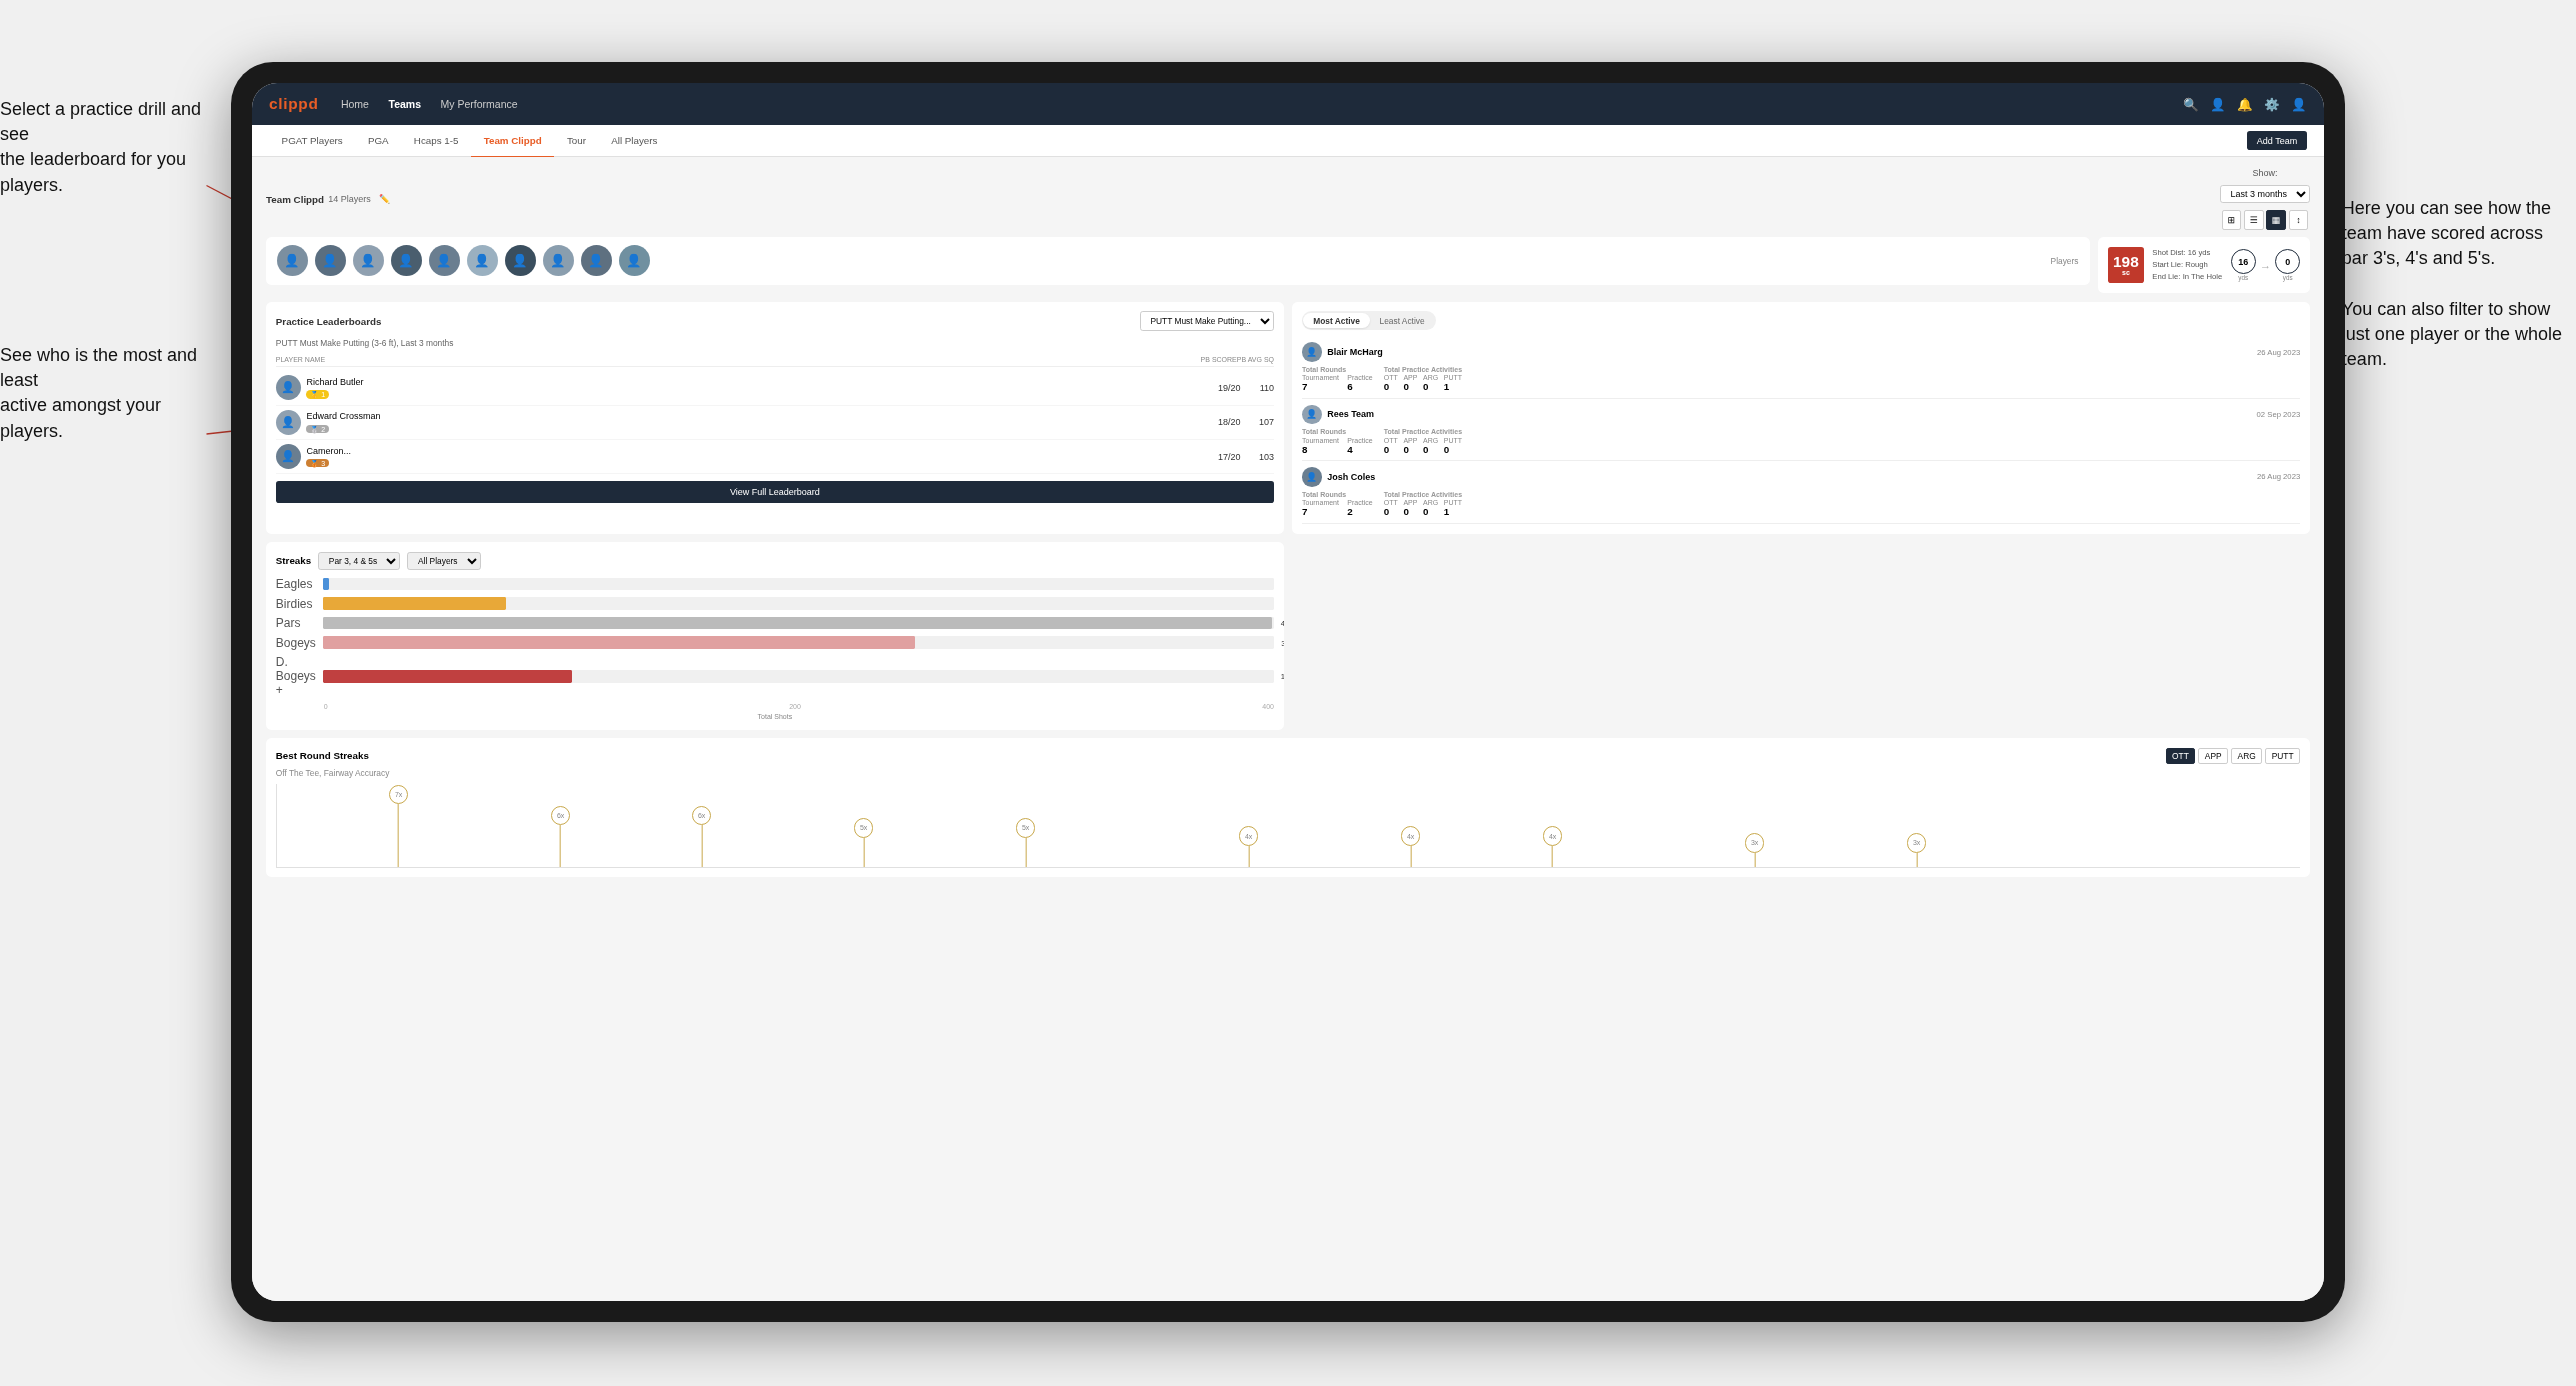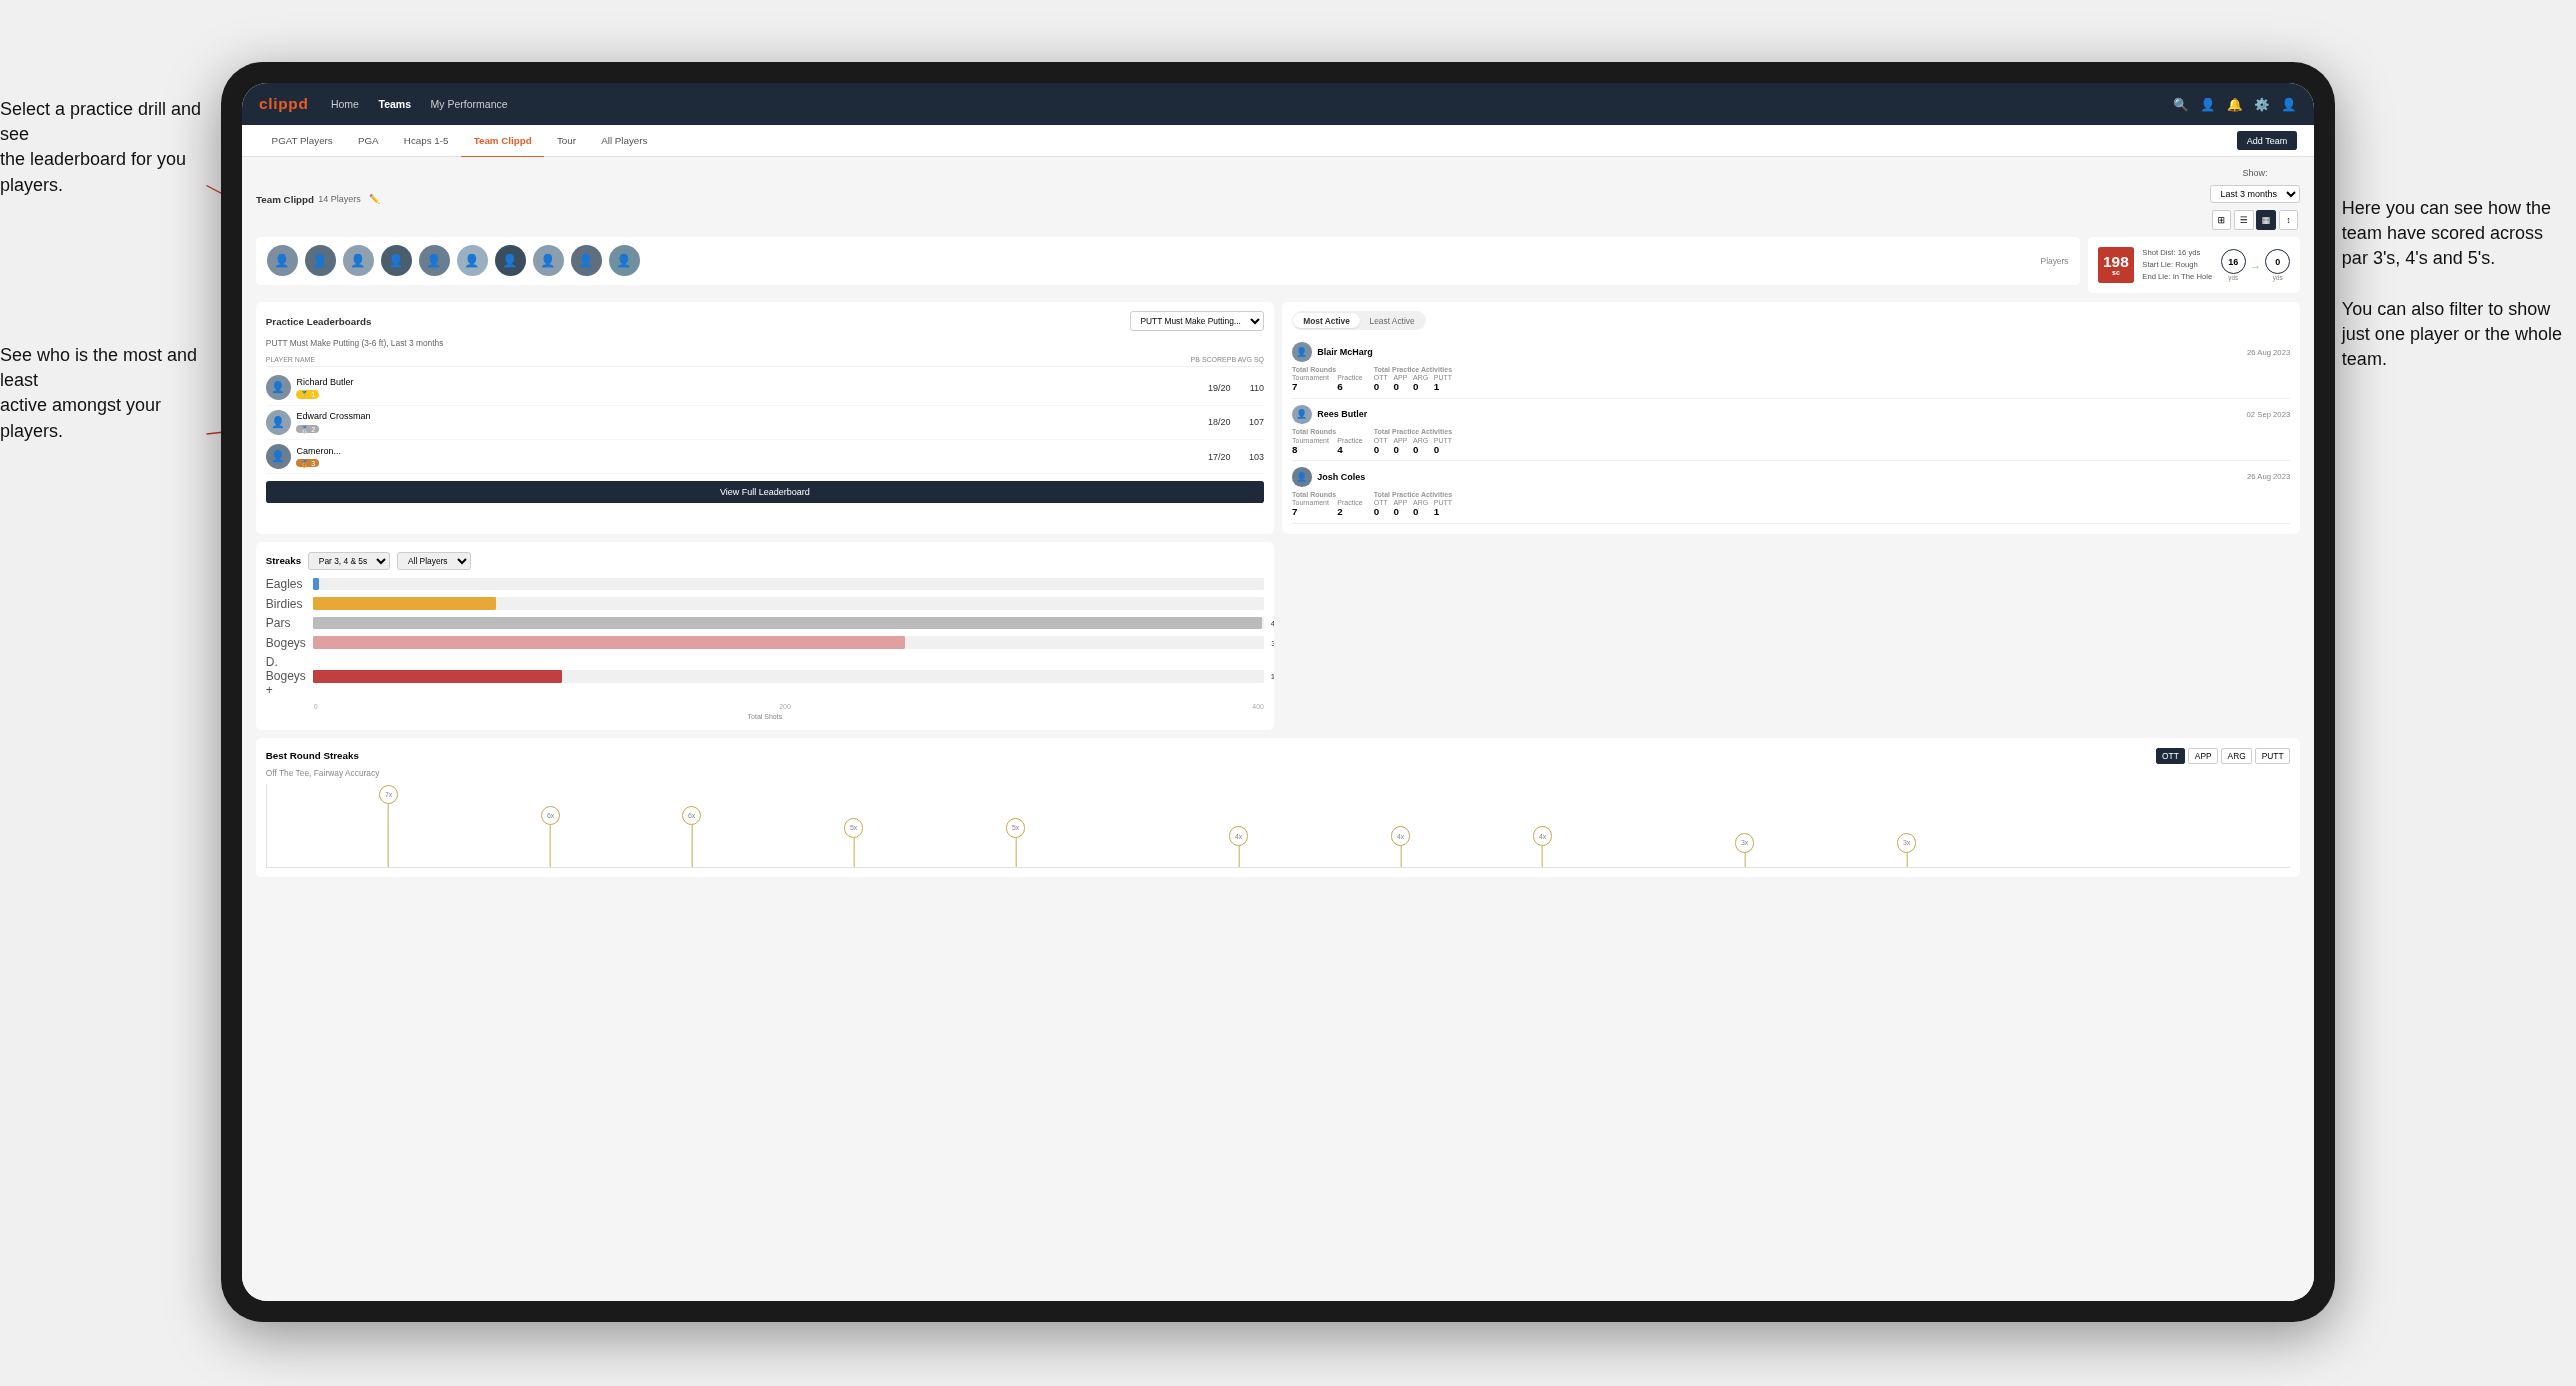--- a/index.html
+++ b/index.html
@@ -31,21 +31,21 @@
       top: 0; left: 0;
       width: 2576px;
       height: 1386px;
       pointer-events: none;
     }
 
     
     .tablet-outer {
       position: absolute;
       top: 62px;
-      left: 221px;
+      left: 231px;
       width: 2114px;
       height: 1260px;
       background: #1a1a1a;
       border-radius: 42px;
       box-shadow: 0 14px 56px rgba(0,0,0,0.4);
     }
     .tablet-inner {
       position: absolute;
       top: 21px; left: 21px;
       right: 21px; bottom: 21px;
@@ -708,21 +708,21 @@
                       <div class="stat-value">1</div>
                     </div>
                 </div>
               </div>
             </div>
           </div>
 
           <div class="active-player-entry">
             <div class="active-player-header">
               <div class="active-player-sm-avatar av3">👤</div>
-              <span class="active-player-name">Rees Butler</span>
+              <span class="active-player-name">Rees Team</span>
               <span class="active-player-date">02 Sep 2023</span>
             </div>
             <div style="display:grid;grid-template-columns:auto auto 1fr;gap:0 11.2px;font-size:7.7px;">
               <div>
                 <div class="stats-section-label">Total Rounds</div>
                 <div style="display:flex;gap:8.4px;">
                   <div>
                       <div class="stat-label">Tournament</div>
                       <div class="stat-value">8</div>
                     </div>

